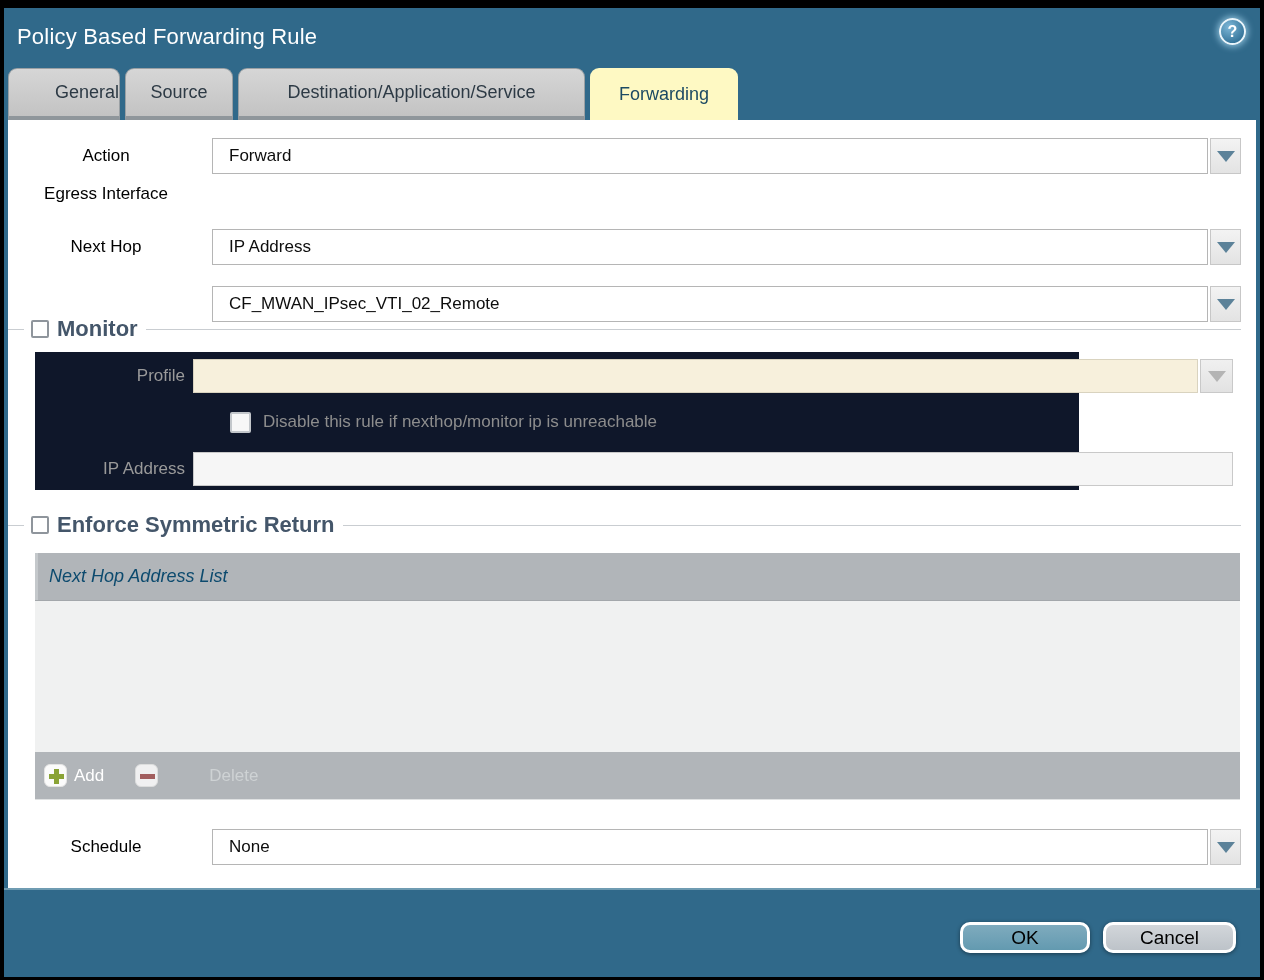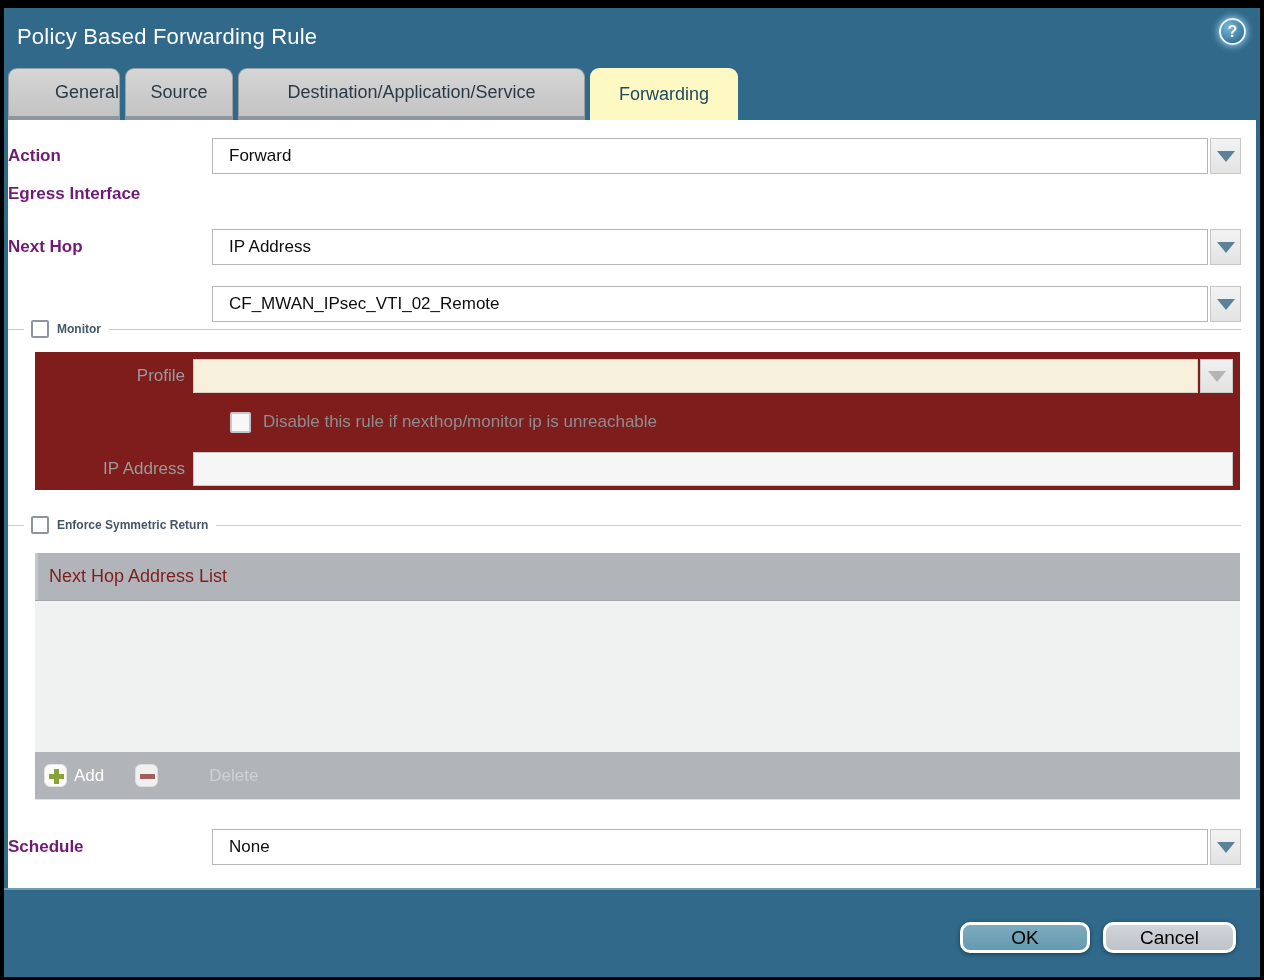--- a/index.html
+++ b/index.html
@@ -21,55 +21,55 @@
          font-size:18px; border-radius:9px 9px 0 0; cursor:pointer; }
   .tab.inactive { background:linear-gradient(#d6d6d6,#c3c3c3); color:#2d3a45;
                   border:1px solid #9aa0a4; border-bottom:4px solid #8f969b; }
   .tab.active { background:#fef9c3; color:#1c4a63; border:none; }
   .tab-general { width:112px;padding-left:46px; } .tab-source { width:108px; } .tab-das { width:347px; } .tab-forwarding { width:148px; }
 
   
   .content { position:absolute; left:4px; top:112px; width:1248px; height:768px; background:#ffffff; }
 
   .frow { position:absolute; left:0; width:1233px; display:flex; align-items:center; }
-  .flabel { width:196px; text-align:left; font-size:17px; color:#701a75; flex:none;font-weight:bold; }
+  .flabel { width:196px; text-align:center; font-size:17px; color:#000000; flex:none; }
   .fgap { width:8px; flex:none; }
   .dd { flex:1; display:flex; align-items:stretch; height:36px; }
   .dd .val { flex:1; border:1px solid #b5b5b5; background:#fff; font-size:17px; color:#0d0d0d;
              display:flex; align-items:center; padding:0 16px; }
   .dd .btn { width:31px; margin-left:2px; background:linear-gradient(#f3f3f3,#e3e3e3);
              border:1px solid #c7c7c7; display:flex; align-items:center; justify-content:center; cursor:pointer; }
   .tri { width:0; height:0; border-left:9px solid transparent; border-right:9px solid transparent;
          border-top:11px solid #5c8299; }
   .tri.disabled { border-top-color:#b4b4b4; }
 
   
   .legend { position:absolute; left:0; width:1233px; height:26px; display:flex; align-items:center; }
   .legend .line-pre { width:16px; height:1px; background:#c9cdd1; margin-right:7px; flex:none; }
   .legend .line-post { flex:1; height:1px; background:#c9cdd1; margin-left:8px; }
   .cb { width:18px; height:18px; background:#fff; border:2px solid #8f959c; border-radius:2px; flex:none; cursor:pointer; }
-  .legend-text { font-size:12px; font-weight:bold; color:#44566a; margin-left:8px; white-space:nowrap; }
-
-  
-  .panel { position:absolute; left:27px; top:232px; width:1205px; height:138px; background:#7f1d1d; }
+  .legend-text { font-size:22px; font-weight:bold; color:#44566a; margin-left:8px; white-space:nowrap; }
+
+  
+  .panel { position:absolute; left:27px; top:232px; width:1044px; height:138px; background:#0f172a; }
   .prow { position:absolute; display:flex; align-items:center; }
   .plabel { width:150px; text-align:right; font-size:17px; color:#9a9a9a; flex:none; }
   .profile-field { position:absolute; left:158px; top:7px; width:1040px; height:34px; display:flex; }
   .profile-field .val { flex:1; background:#f7f0dc; border:1px solid #d9d3bf; }
   .profile-field .btn { width:33px; margin-left:2px; background:linear-gradient(#f0f0f0,#e2e2e2);
              border:1px solid #c9c9c9; display:flex; align-items:center; justify-content:center; }
   .ip-field { position:absolute; left:158px; top:100px; width:1040px; height:34px;
               background:#f6f6f6; border:1px solid #c9c9c9; }
   .cb-disabled { width:21px; height:21px; background:#f7f7f7; border:2px solid #c3c7cb; border-radius:2px; flex:none; }
   .disable-label { font-size:17px; color:#8d8d8d; margin-left:12px; }
 
   
   .table { position:absolute; left:27px; top:433px; width:1205px; height:247px; border-bottom:3px solid #dfe1e2; }
   .thead { height:48px; background:#b1b5b9; border-bottom:1px solid #a3a7ab; display:flex; align-items:center;
-           padding-left:14px; font-size:18px; color:#7f1d1d; box-shadow:inset 3px 0 0 #c4c8cb; }
+           padding-left:14px; font-size:18px; color:#0c4a6e; box-shadow:inset 3px 0 0 #c4c8cb;font-style:italic; }
   .tbody { height:151px; background:#f0f1f1; }
   .tfoot { height:47px; background:#b1b5b9; display:flex; align-items:center; padding-left:9px; }
   .tool-btn { display:flex; align-items:center; cursor:pointer; }
   .tool-icon { width:23px; height:23px; background:#fbfbfb; border-radius:6px; border:1px solid #e4e4e4;
                position:relative; flex:none; }
   .plus:before { content:""; position:absolute; left:4px; top:9px; width:15px; height:5px; background:#8aa336; }
   .plus:after  { content:""; position:absolute; left:9px; top:4px; width:5px; height:15px; background:#8aa336; }
   .minus { opacity:.85; }
   .minus:before { content:""; position:absolute; left:4px; top:9px; width:15px; height:5px; background:#a05050; }
   .tool-label { font-size:17px; margin-left:7px; }

